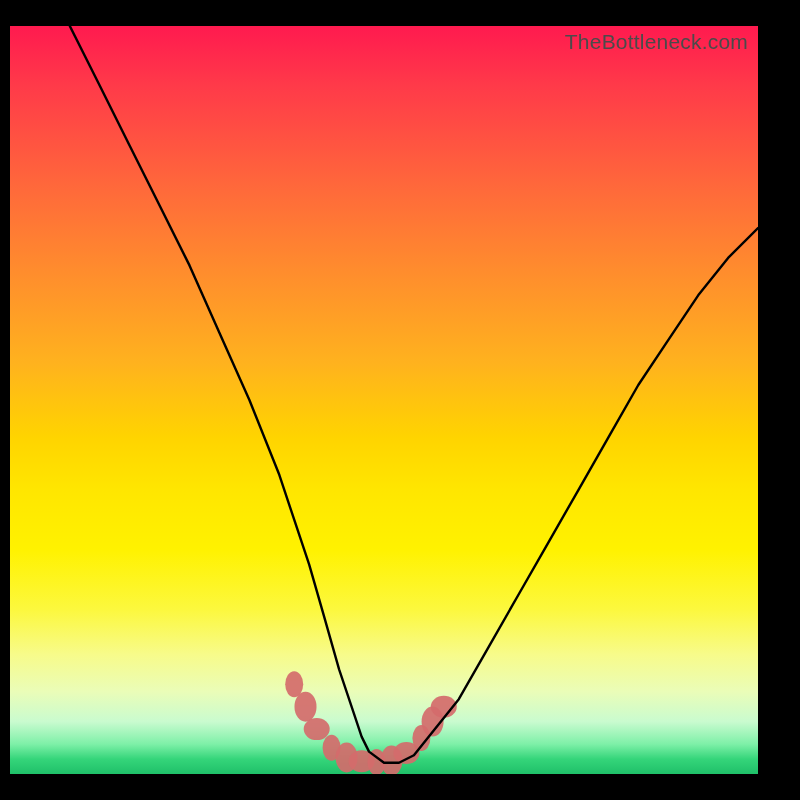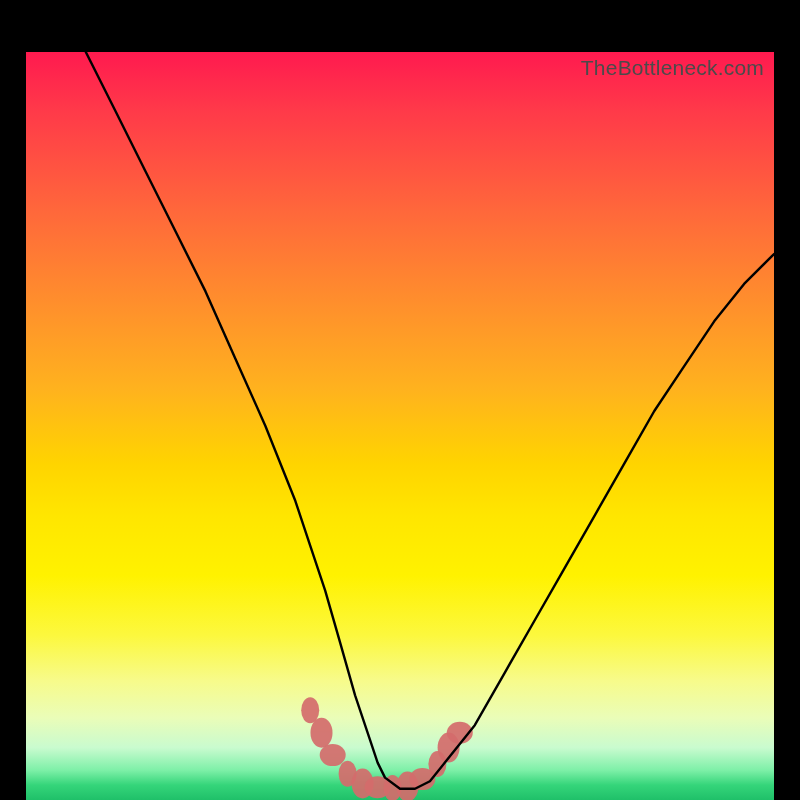--- a/index.html
+++ b/index.html
@@ -6,42 +6,41 @@
     margin: 0;
     padding: 0;
     width: 800px;
     height: 800px;
     background: #000;
     overflow: hidden;
     font-family: Arial, Helvetica, sans-serif;
   }
   .frame {
     position: absolute;
-    left: 26px;
+    left: 10px;
     top: 26px;
     width: 748px;
     height: 748px;
     background: linear-gradient(to bottom,
       #ff1a4f 0%,
       #ff3a49 8%,
       #ff6a3a 22%,
       #ff8a2e 32%,
       #ffb21e 45%,
       #ffd400 55%,
       #ffe600 62%,
       #fff200 70%,
       #fcf83e 78%,
       #f7fb8a 84%,
       #eafdb8 89%,
       #c9fbcf 93%,
       #7ef0a8 96%,
       #35d57a 98%,
       #1fc069 100%
     );
-    margin-top: 26px;
   }
   .watermark {
     position: absolute;
     top: 4px;
     right: 10px;
     color: #4b4b4b;
     font-size: 21px;
     font-weight: 500;
     letter-spacing: 0.2px;
   }

